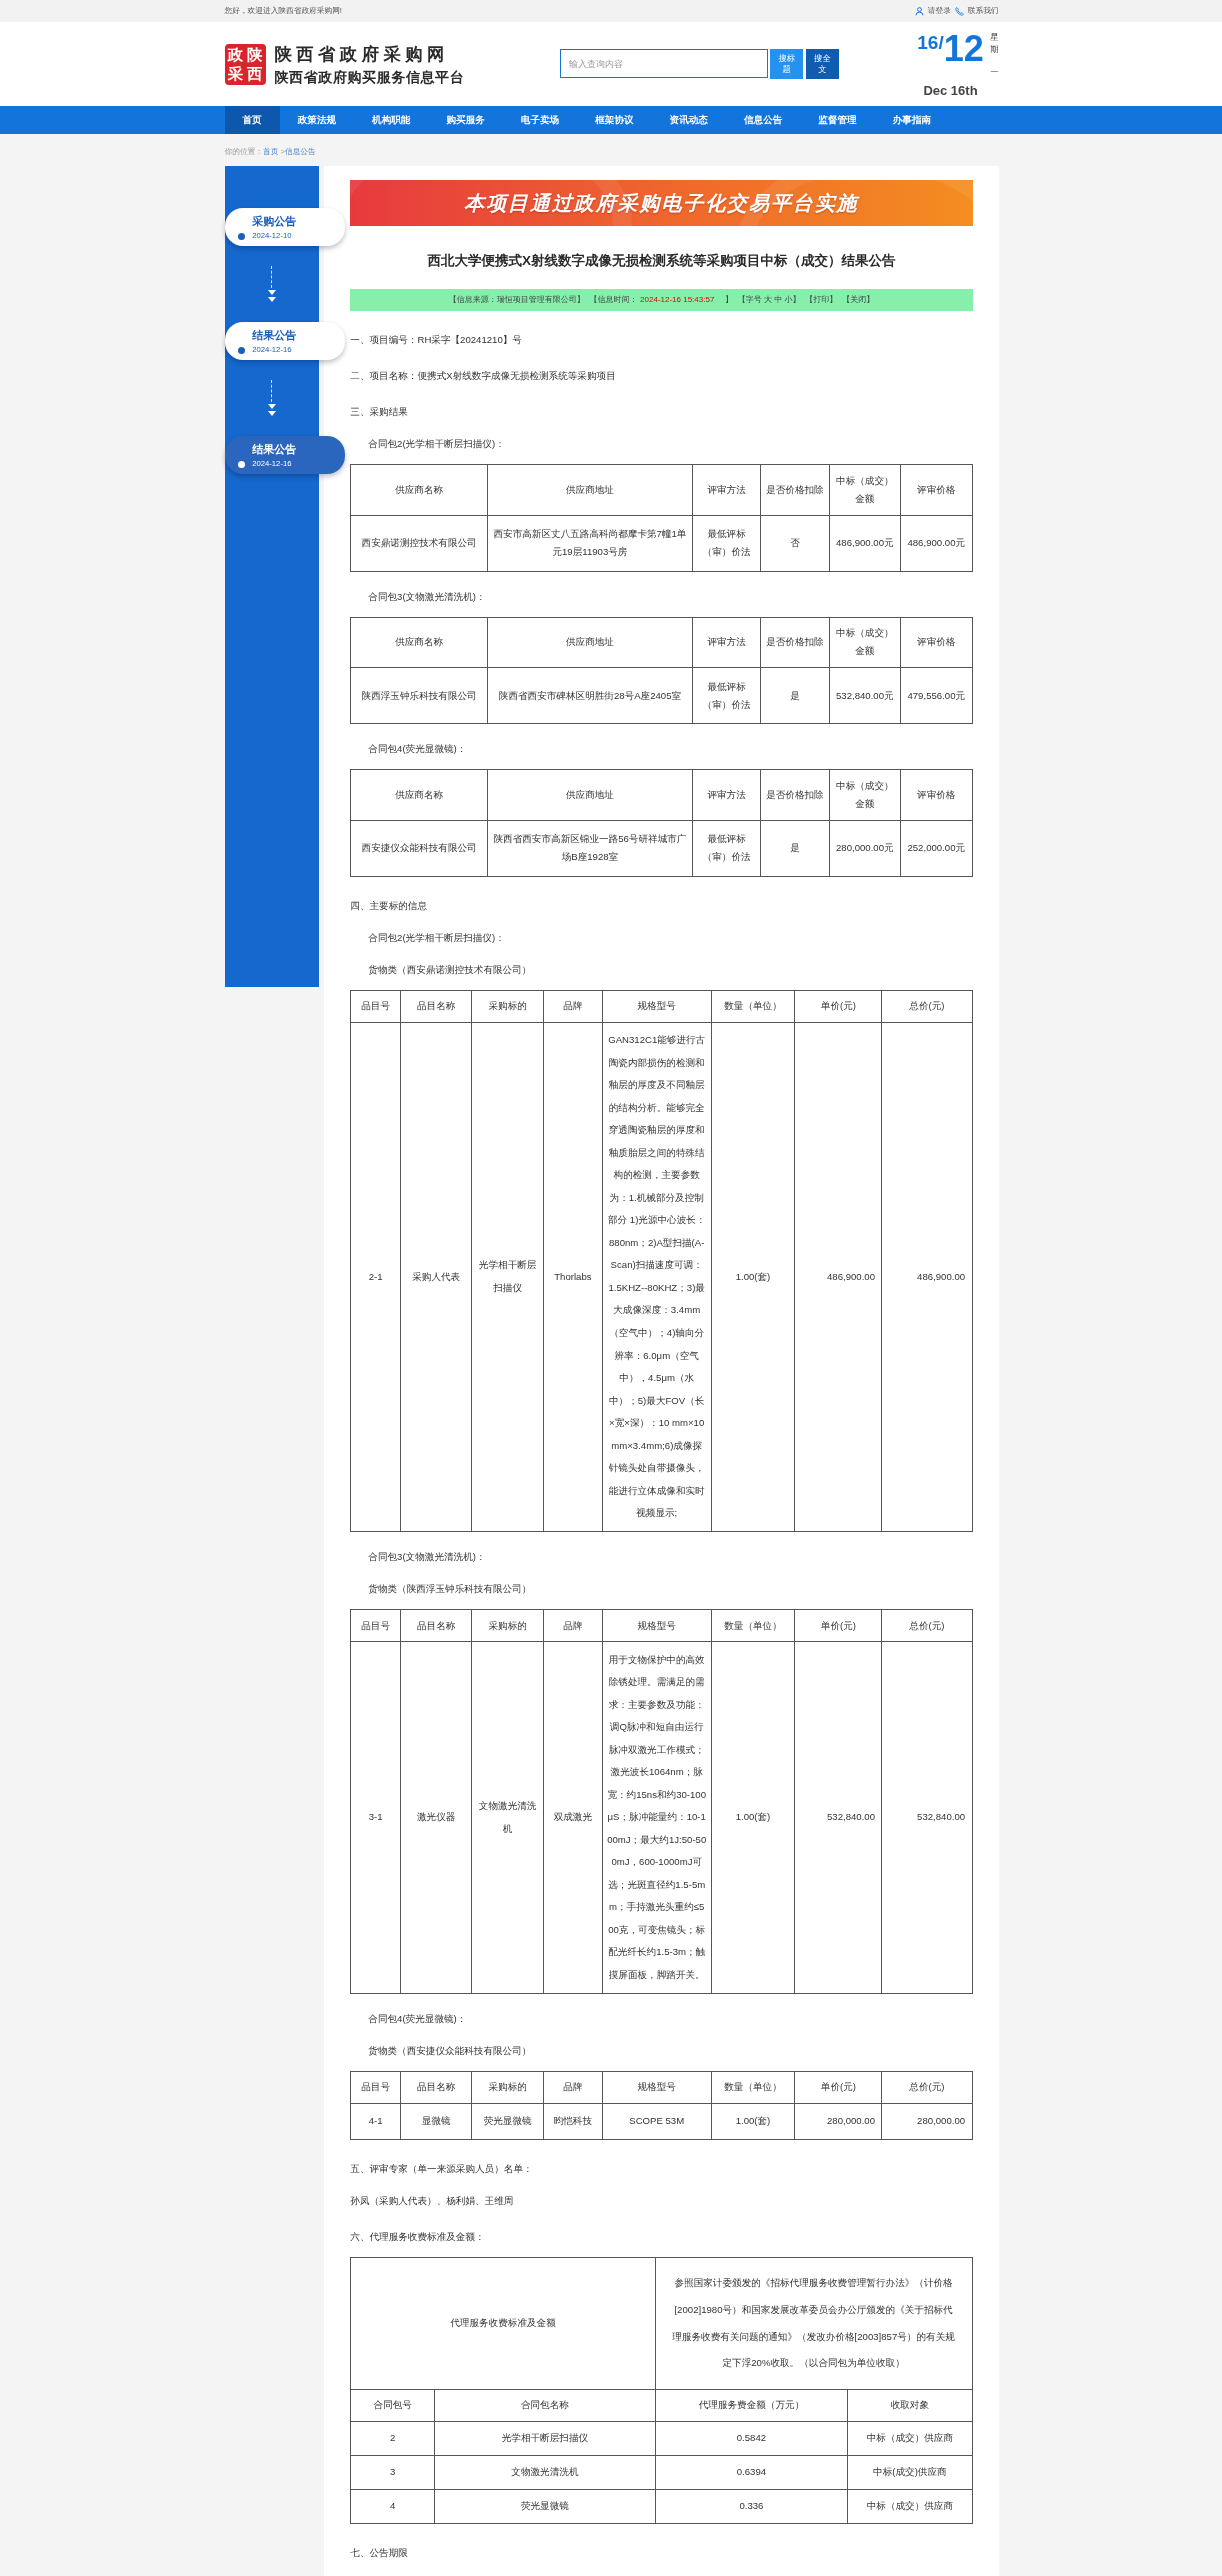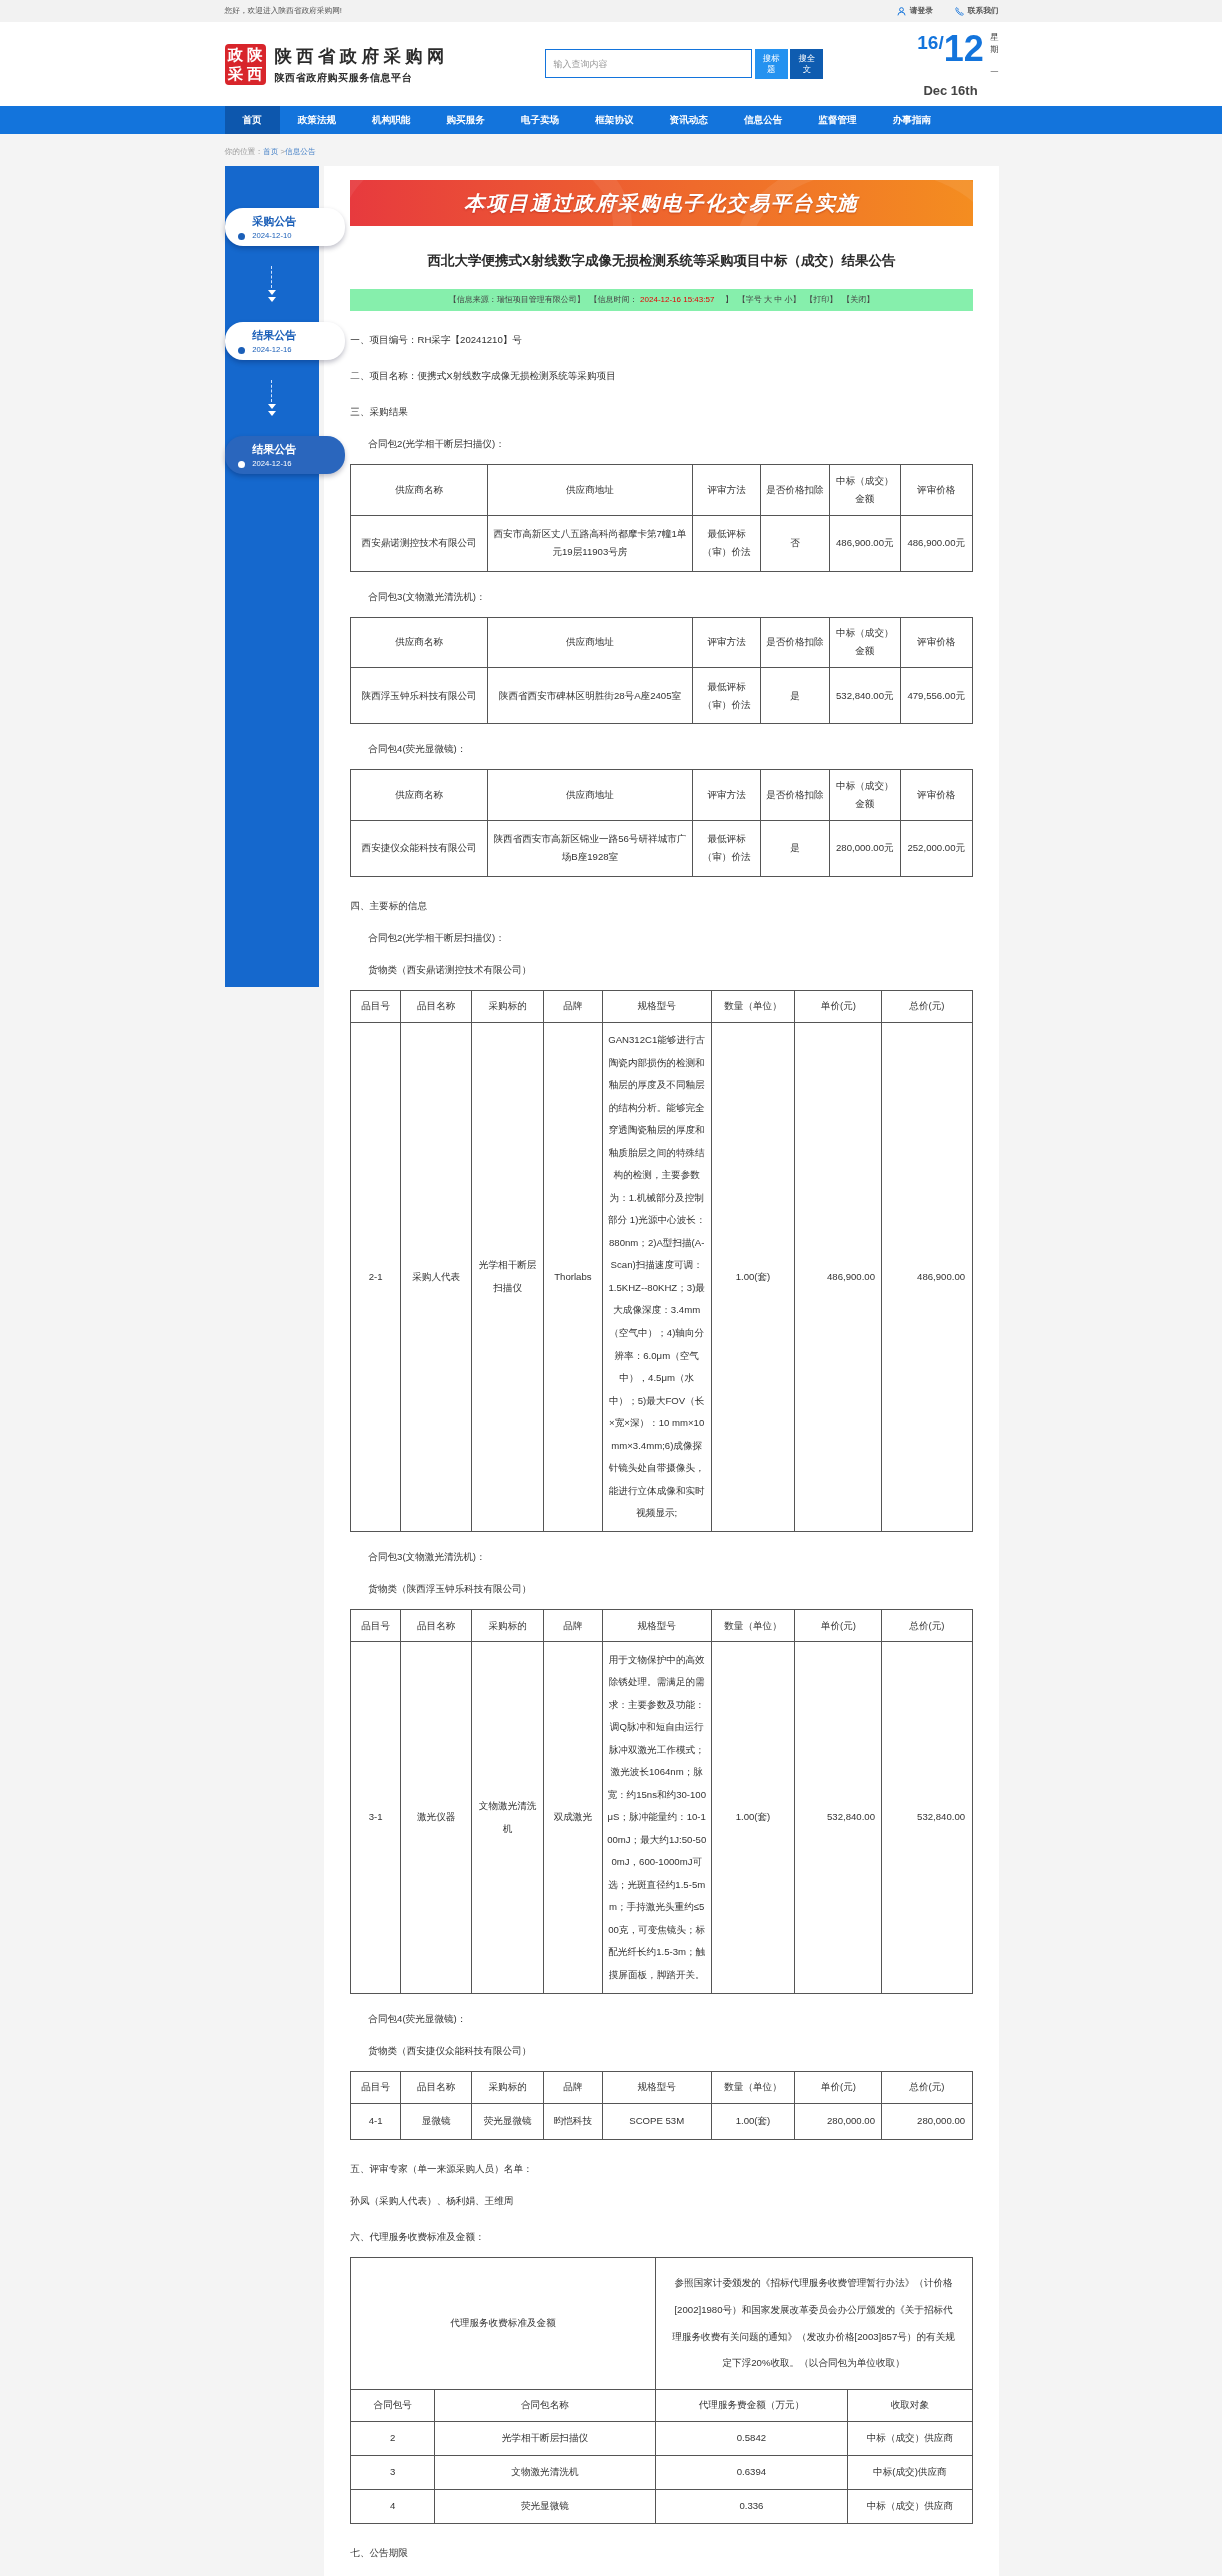--- a/index.html
+++ b/index.html
@@ -2,31 +2,31 @@
 <html style="font-size:10.3px"><head>
 <meta charset="utf-8">
 <style>
   html,body{margin:0;padding:0;background:#f4f4f4;}
   body{width:1223px;font-family:"Liberation Sans","DejaVu Sans",sans-serif;color:#333;}
   .container{width:774px;margin:0 auto;position:relative;}
 
   
   .topbar{background:#f2f2f2;height:22px;font-size:7.7px;color:#555;}
   .topbar .container{display:flex;justify-content:space-between;align-items:center;height:22px;}
-  .topbar-right{display:flex;align-items:center;gap:22px;font-weight:bold;}
+  .topbar-right{display:flex;align-items:center;gap:4px;}
   .toplink{display:flex;align-items:center;gap:3.9px;color:#555;cursor:pointer;}
   .toplink svg{display:block;}
 
   
   .header{background:#fff;}
   .header .container{display:flex;align-items:center;height:84px;}
   .logo-seal{width:41px;height:41px;background:#d8252b;border-radius:3.9px;display:grid;grid-template-columns:1fr 1fr;align-items:center;justify-items:center;color:#fff;font-weight:bold;font-size:15.4px;line-height:1;padding:1.3px;box-sizing:border-box;}
   .site-names{margin-left:9px;}
   .site-title{font-size:17.3px;font-weight:bold;color:#2b2b2b;letter-spacing:4.5px;}
-  .site-sub{font-size:10px;font-weight:bold;color:#2b2b2b;margin-top:3px;letter-spacing:0.6px;}
+  .site-sub{font-size:14px;font-weight:bold;color:#2b2b2b;margin-top:3px;letter-spacing:0.6px;}
   .searchbox{display:flex;margin-left:96px;}
   .searchbox input{width:190px;height:27px;border:1.3px solid #1374dc;padding:0 7.7px;font-size:9px;outline:none;color:#333;box-sizing:content-box;}
   .searchbox input::placeholder{color:#999;}
   .btn-search{height:30px;width:33px;border:none;color:#fff;font-size:8.4px;cursor:pointer;}
   .btn-title{background:#2492f0;margin-left:2.6px;}
   .btn-full{background:#0f5cb0;margin-left:2.6px;}
   .date-widget{margin-left:auto;display:flex;align-items:flex-start;}
   .date-left{text-align:center;}
   .date-nums{color:#1374dc;font-weight:bold;line-height:1;}
   .date-nums .d-small{font-size:19px;vertical-align:11.6px;}

